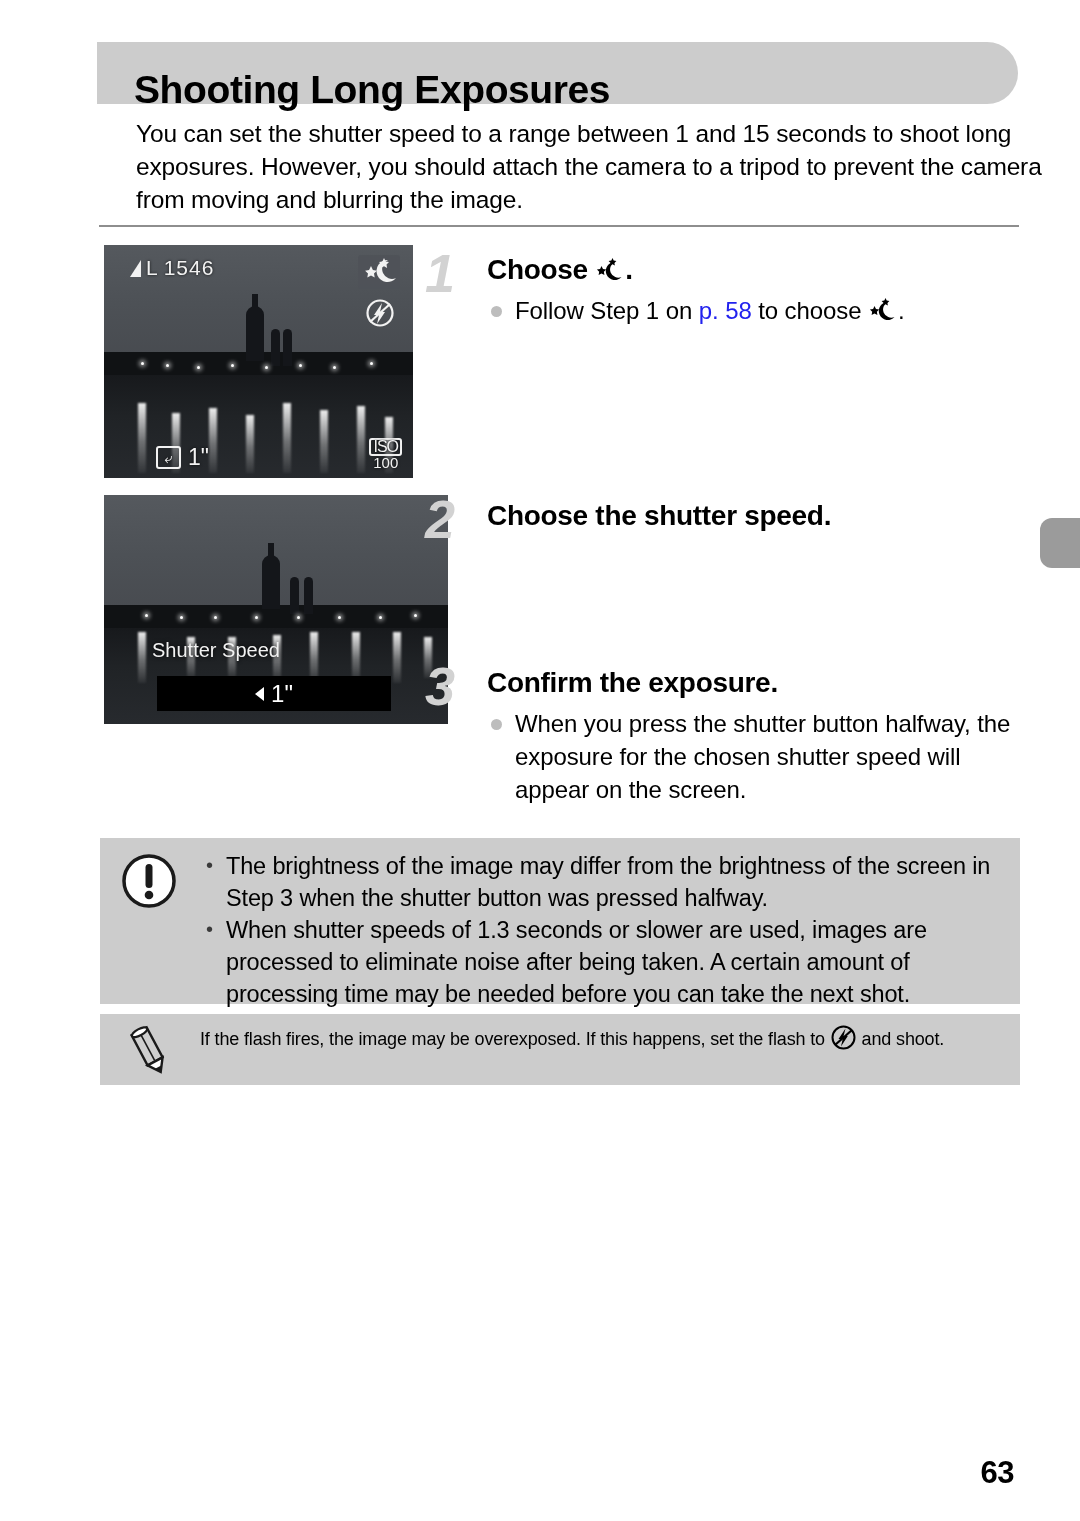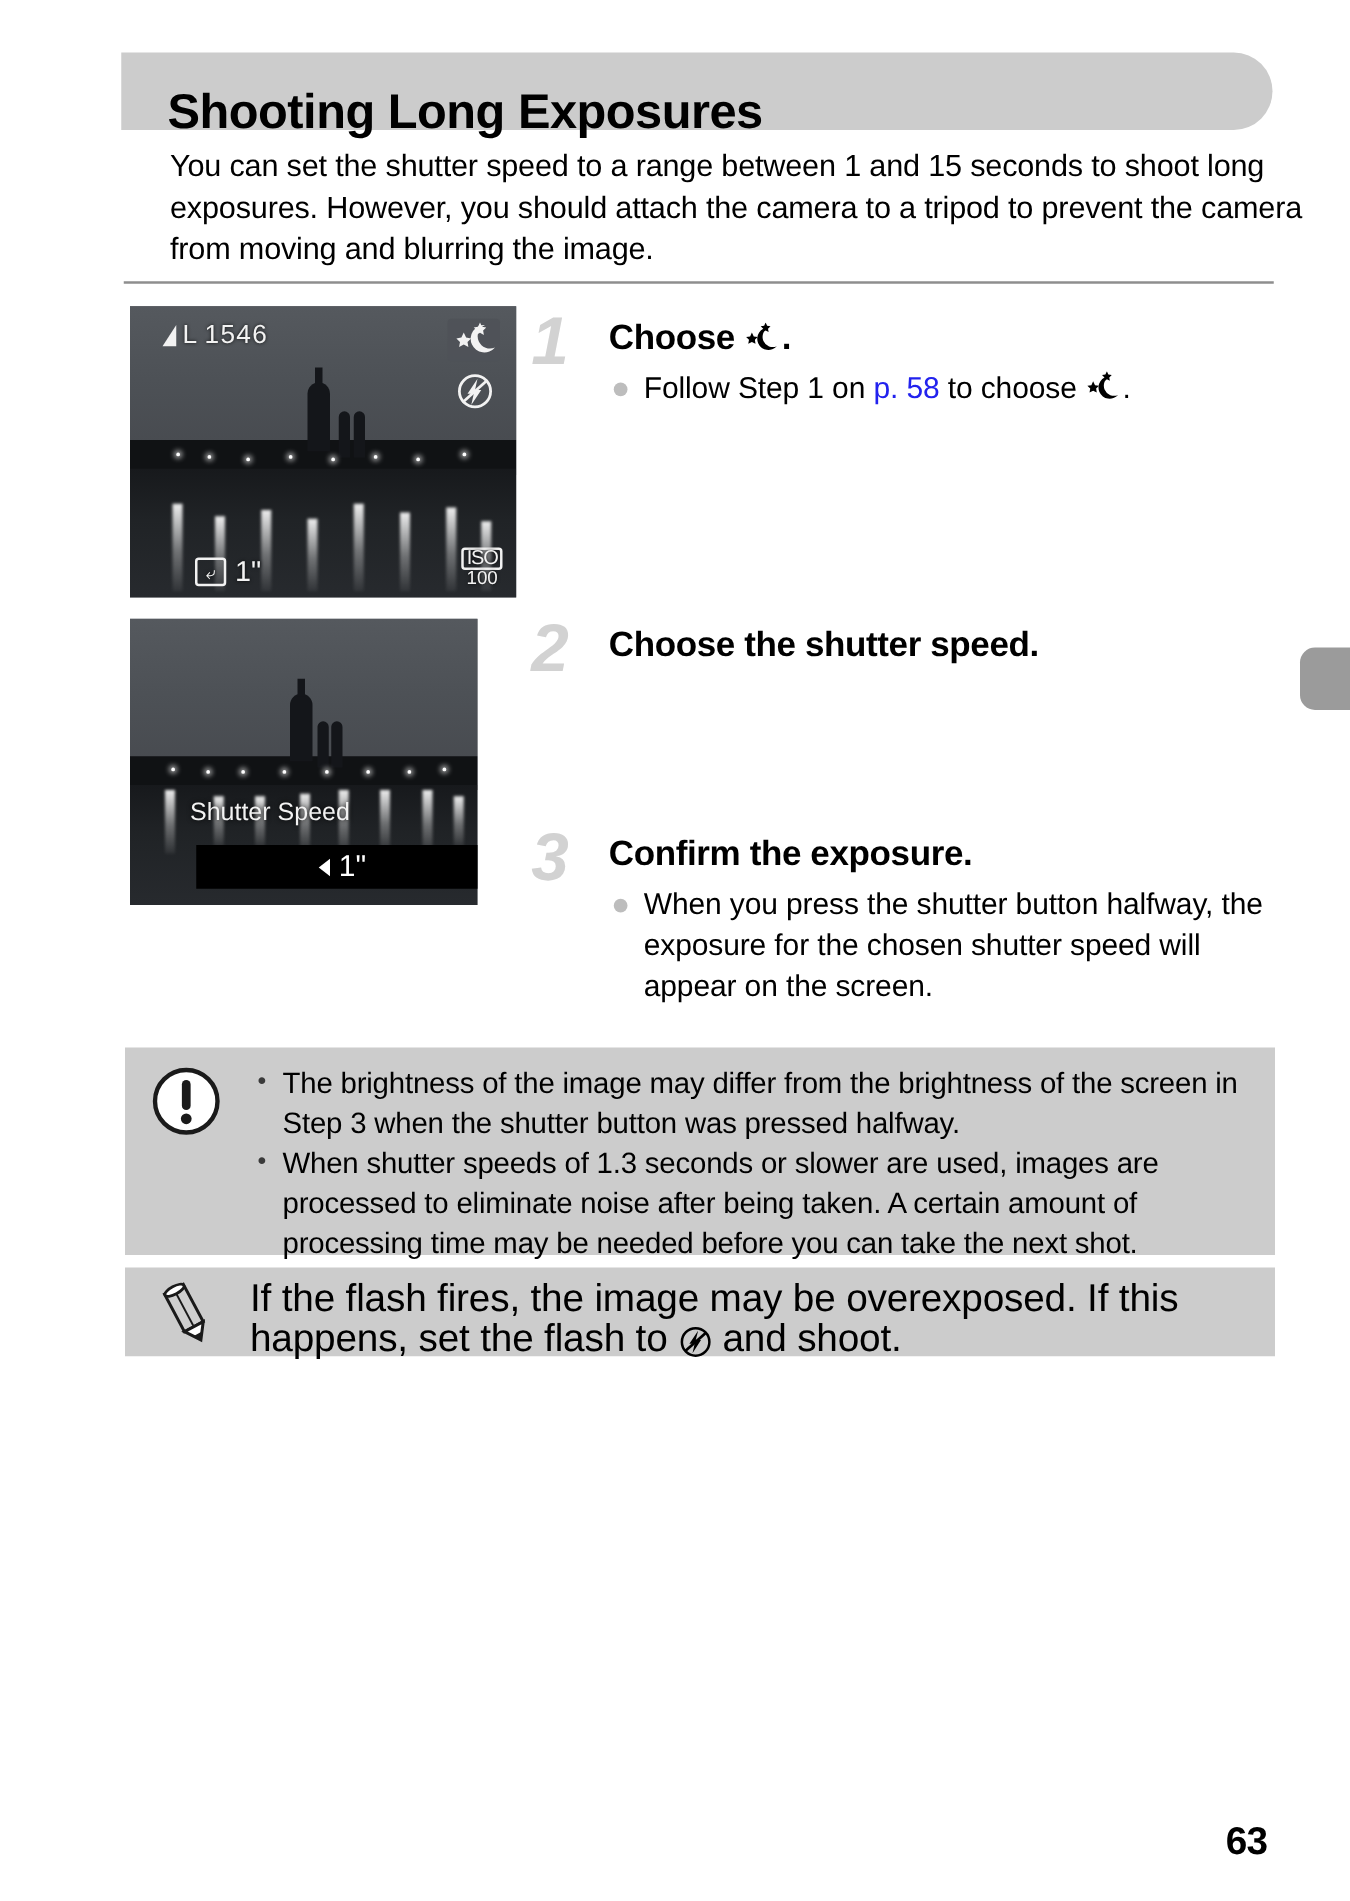--- a/index.html
+++ b/index.html
@@ -73,21 +73,21 @@
     border-radius: 12px 0 0 12px;
   }
 
   
   .lcd {
     position: absolute;
     overflow: hidden;
     background: #3b3f44;
   }
   .lcd-1 { left: 104px; top: 245px; width: 309px; height: 233px; }
-  .lcd-2 { left: 104px; top: 495px; width: 278px; height: 229px; }
+  .lcd-2 { left: 104px; top: 495px; width: 344px; height: 229px; }
 
   .sky {
     position: absolute;
     left: 0; top: 0; right: 0;
     height: 56%;
     background: linear-gradient(180deg, #55595e 0%, #4d5156 45%, #46494e 100%);
   }
   .lcd-2 .sky { height: 58%; }
   .water {
     position: absolute;
@@ -360,21 +360,21 @@
     left: 6px;
     top: -1px;
     font-size: 20px;
     color: #3a3a3a;
   }
   .callout-note .callout-list {
     left: 100px;
     top: 9px;
   }
   .note-text {
-    font-size: 31px;
+    font-size: 18px;
     line-height: 32px;
     letter-spacing: -0.15px;
   }
 
   
   .page-num {
     position: absolute;
     right: 66px;
     bottom: 30px;
     font-size: 31px;

